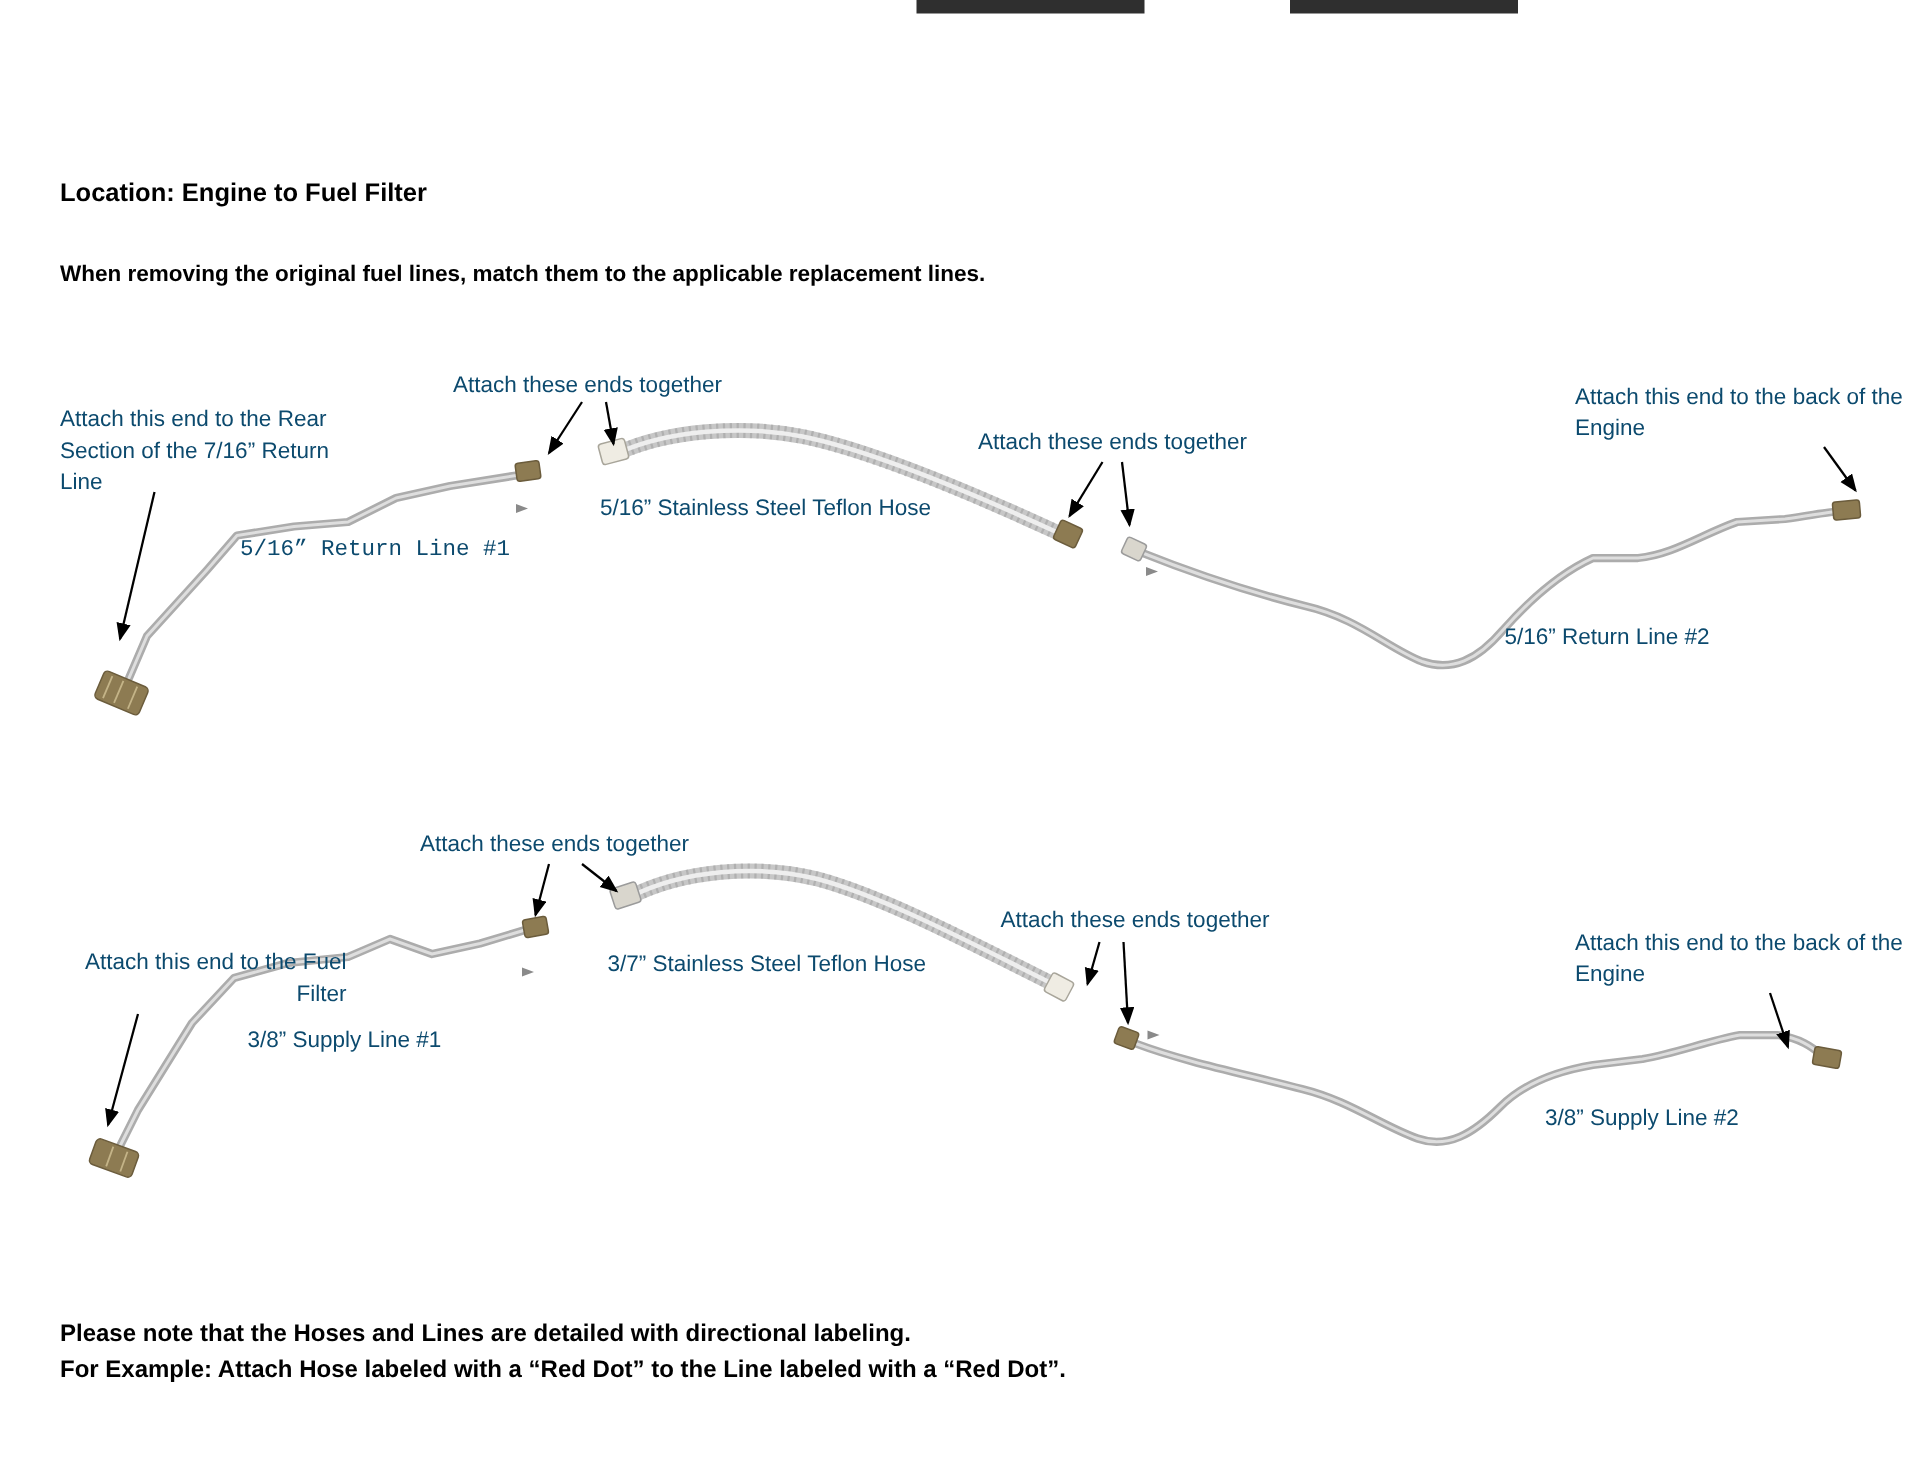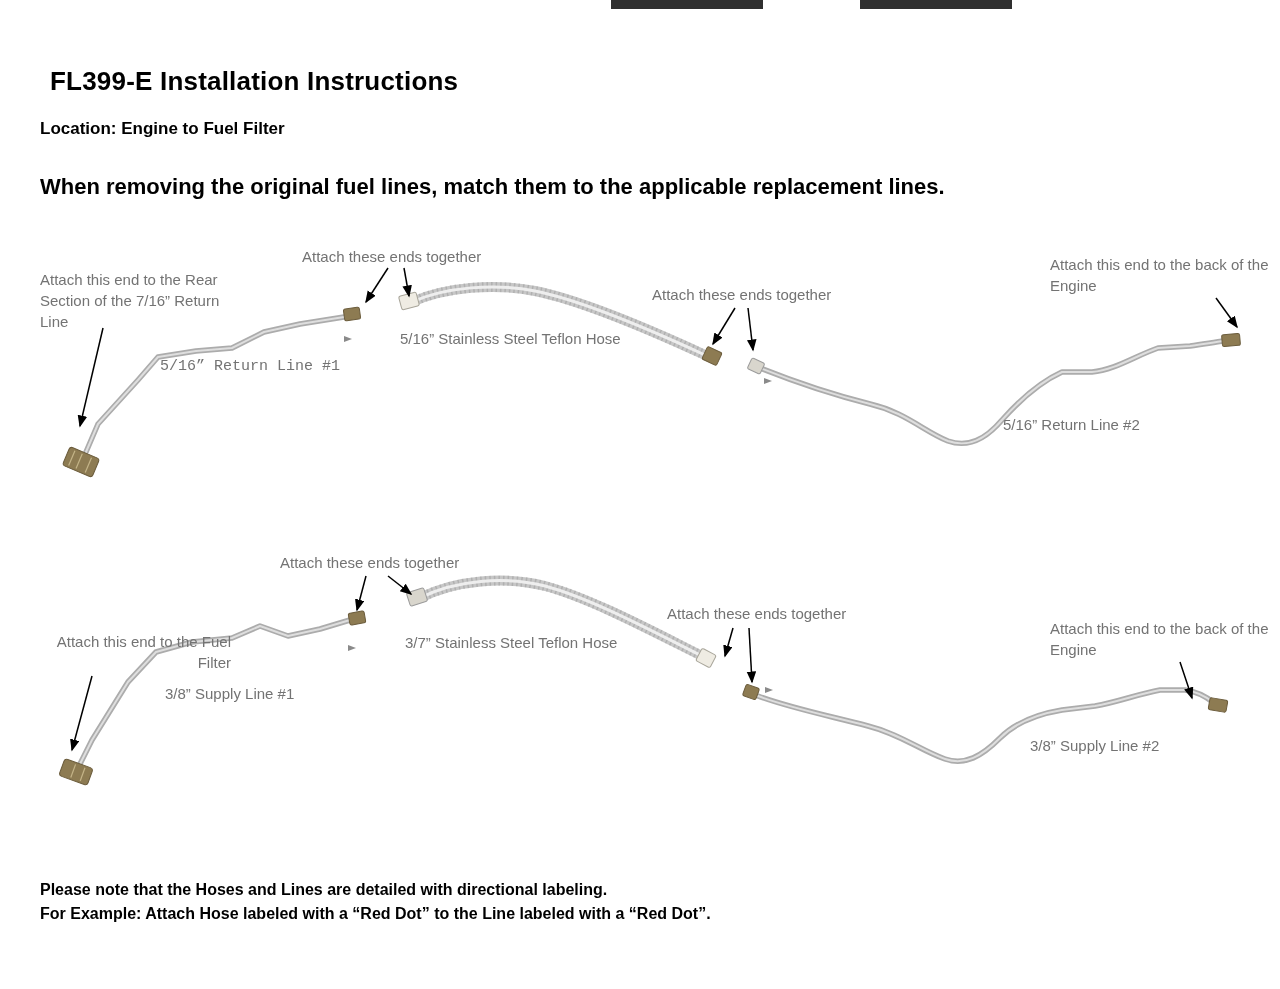--- a/index.html
+++ b/index.html
@@ -38,29 +38,29 @@
     position: absolute;
     left: 40px;
     top: 119px;
     font-size: 17px;
     font-weight: bold;
   }
   .intro {
     position: absolute;
     left: 40px;
     top: 174px;
-    font-size: 22px;
+    font-size: 15px;
     font-weight: bold;
   }
 
   .lbl {
     position: absolute;
     font-size: 15px;
     line-height: 21px;
-    color: #737373;
+    color: #0c4a6e;
   }
   .w200 { width: 200px; }
   .w220 { width: 222px; }
   .w195 { width: 196px; }
 
   .note {
     position: absolute;
     left: 40px;
     font-size: 16px;
     font-weight: bold;
@@ -92,21 +92,20 @@
   .dirmark{ fill: #8a8a8a; }
 </style>
 </head>
 <body>
 
 <div class="page">
 
   <div class="top-bar bar1"></div>
   <div class="top-bar bar2"></div>
 
-  <h1 class="title">FL399-E Installation Instructions</h1>
   <div class="location">Location: Engine to Fuel Filter</div>
   <div class="intro">When removing the original fuel lines, match them to the applicable replacement lines.</div>
 
   <svg class="diagram" viewBox="0 0 1280 989" aria-hidden="true">
     <defs>
       <marker id="ah" markerWidth="9" markerHeight="8" refX="7" refY="3.2" orient="auto">
         <path d="M0,0 L8,3.2 L0,6.4 z" fill="#000"></path>
       </marker>
       <path id="rl1" d="M 86 452 L 98 424 L 138 380 L 158 357 L 196 351 L 232 348 L 264 332 L 300 324 L 344 317"></path>
       <path id="h1" d="M 412 302 C 445 287 495 283 535 291 C 575 299 640 325 705 355"></path>

